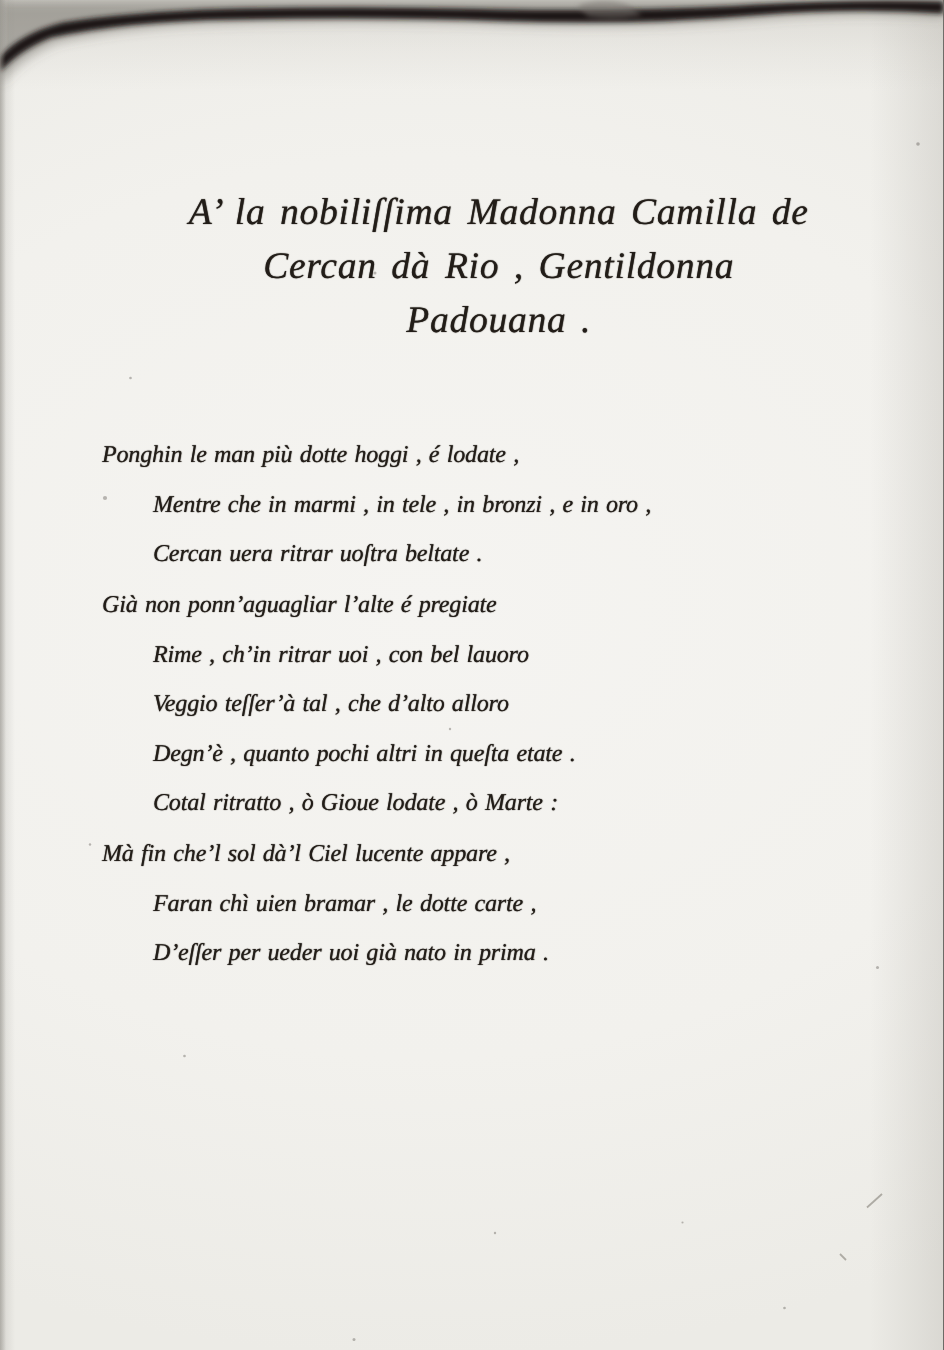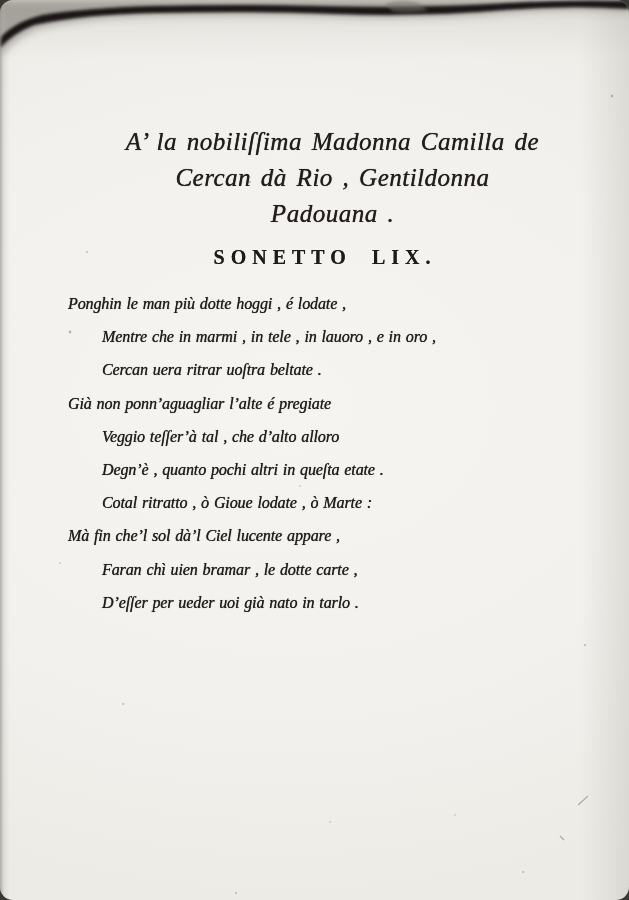--- a/index.html
+++ b/index.html
@@ -11,21 +11,20 @@
     position: relative;
     width: 629px;
     height: 900px;
     overflow: hidden;
     background:
       linear-gradient(180deg, rgba(178,174,166,0.30) 0px, rgba(178,174,166,0.10) 34px, rgba(178,174,166,0) 60px),
       linear-gradient(90deg, rgba(150,148,142,0.28) 0px, rgba(150,148,142,0) 10px, rgba(150,148,142,0) 580px, rgba(175,172,165,0.30) 629px),
       radial-gradient(ellipse 700px 500px at 45% 45%, #f5f4f1 0%, #f2f1ed 60%, #ecebe6 100%);
     font-family: "Liberation Serif", "DejaVu Serif", serif;
     color: #221d18;
-    border-radius: 13px;
   }
   .scan-top {
     position: absolute;
     top: 0; left: 0;
     width: 629px; height: 80px;
     pointer-events: none;
   }
   .left-edge {
     position: absolute;
     left: 0; top: 0; bottom: 0;
@@ -127,28 +126,28 @@
       <line x1="560" y1="836" x2="564" y2="840"></line>
     </g>
   </svg>
 
   <div class="dedication">
     <div>A’ la nobiliſſima Madonna Camilla de</div>
     <div>Cercan dà Rio , Gentildonna</div>
     <div>Padouana .</div>
   </div>
 
-  <div class="sonnet-title">SONETTO LIX.</div>
 
   <div class="poem">
     <div class="poem-line">Ponghin le man più dotte hoggi , é lodate ,</div>
-    <div class="poem-line indent">Mentre che in marmi , in tele , in lauoro , e in oro ,</div>
+    <div class="poem-line indent">Mentre che in marmi , in tele , in bronzi , e in oro ,</div>
     <div class="poem-line indent">Cercan uera ritrar uoſtra beltate .</div>
     <div class="poem-line">Già non ponn’aguagliar l’alte é pregiate</div>
+    <div class="poem-line indent">Rime , ch’in ritrar uoi , con bel lauoro</div>
     <div class="poem-line indent">Veggio teſſer’à tal , che d’alto alloro</div>
     <div class="poem-line indent">Degn’è , quanto pochi altri in queſta etate .</div>
     <div class="poem-line indent">Cotal ritratto , ò Gioue lodate , ò Marte :</div>
     <div class="poem-line">Mà fin che’l sol dà’l Ciel lucente appare ,</div>
     <div class="poem-line indent">Faran chì uien bramar , le dotte carte ,</div>
-    <div class="poem-line indent">D’eſſer per ueder uoi già nato in tarlo .</div>
+    <div class="poem-line indent">D’eſſer per ueder uoi già nato in prima .</div>
   </div>
 
 </div>
 
 </body></html>

